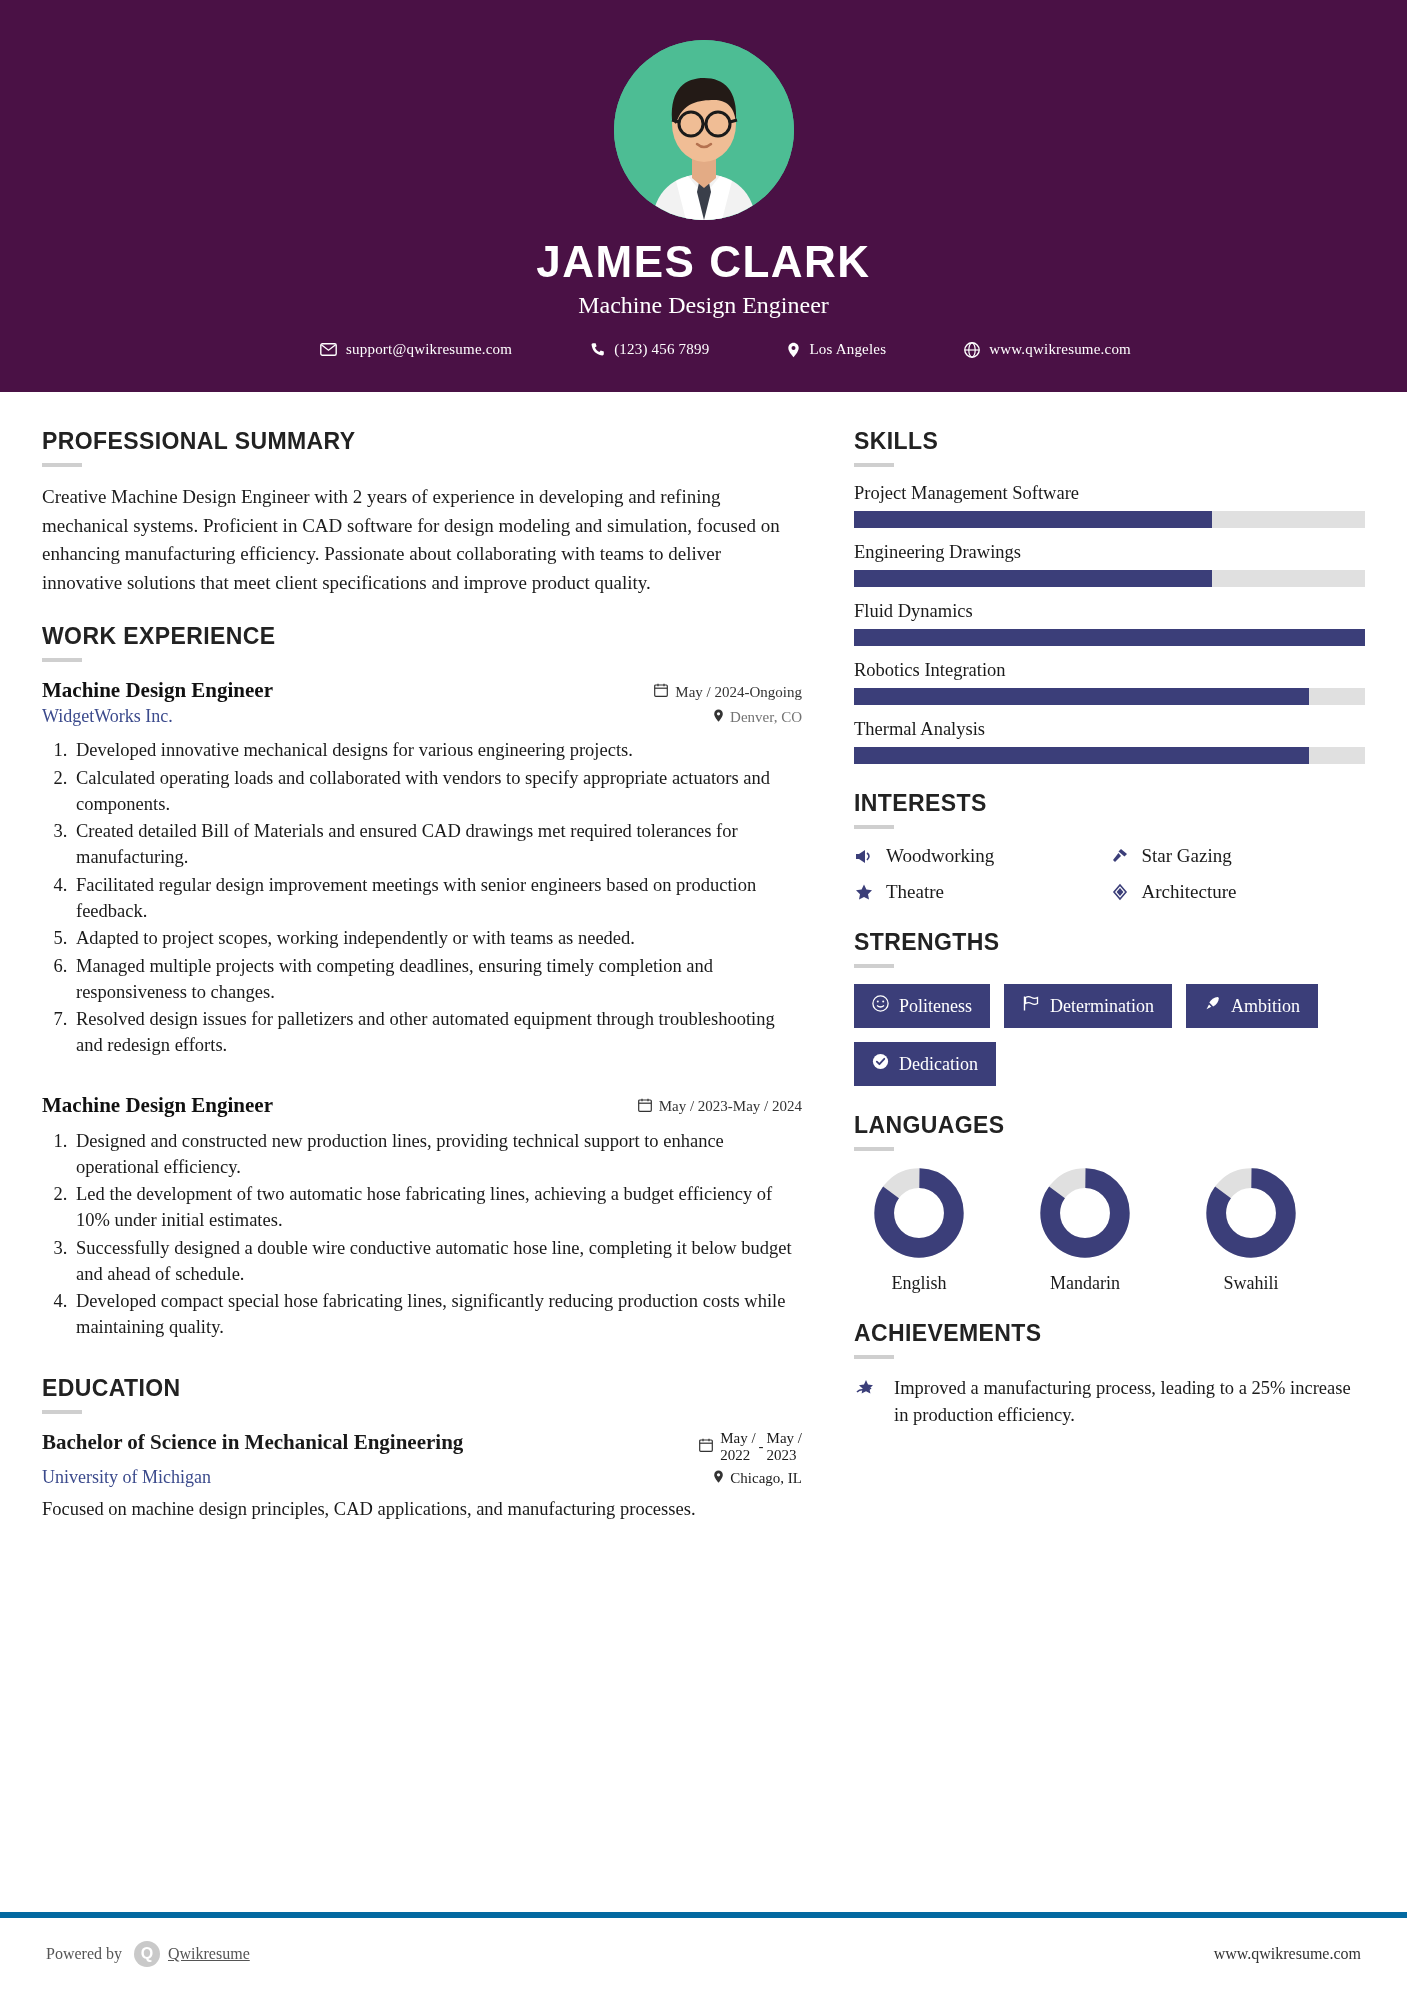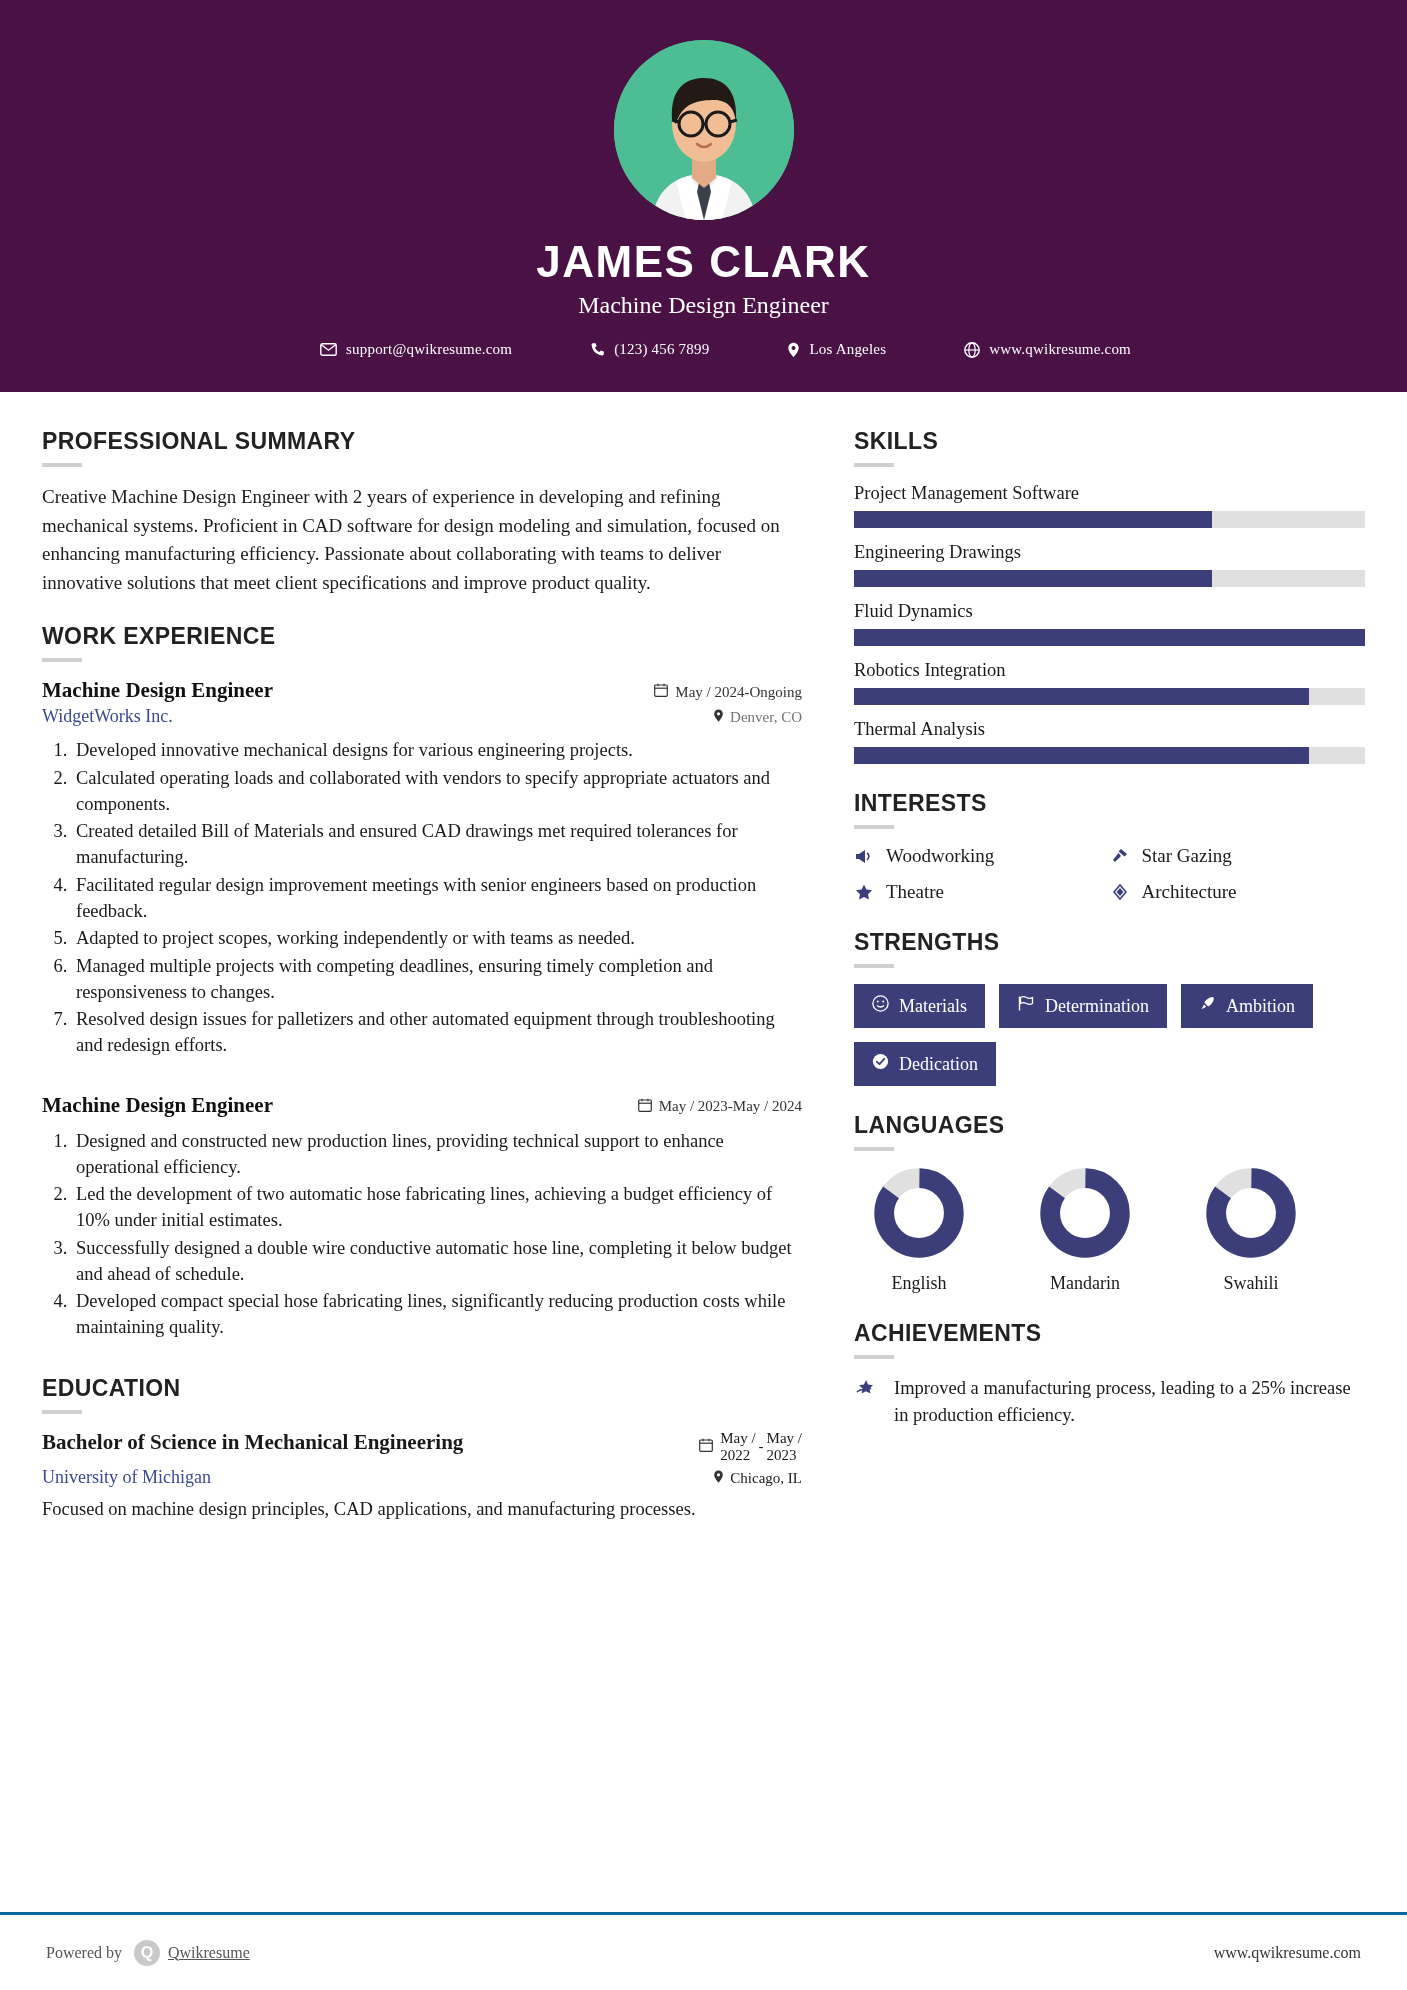--- a/index.html
+++ b/index.html
@@ -115,21 +115,21 @@
   .langs { display: flex; gap: 36px; margin-top: 4px; }
   .lang { text-align: center; width: 130px; }
   .lang-label { font-size: 18px; margin-top: 10px; }
   
   .achv { display: flex; gap: 16px; margin-bottom: 18px; }
   .achv .ic { color: #3b3e79; flex: none; margin-top: 3px; }
   .achv-text { font-size: 18.5px; line-height: 1.42; }
   
   .footer {
     position: absolute; left: 0; right: 0; bottom: 0;
-    height: 78px; border-top: 3px solid #0369a1;
+    height: 78px; border-top: 6px solid #0369a1;
     display: flex; align-items: center; justify-content: space-between;
     padding: 0 46px; background: #fff;
   }
   .footer-left { display: flex; align-items: center; gap: 12px; font-size: 16px; color: #555; }
   .footer-brand { display: flex; align-items: center; gap: 8px; }
   .footer-brand-name { color: #555; text-decoration: underline; font-size: 16px; }
   .footer-right { font-size: 16px; color: #333; }
   .qlogo {
     width: 26px; height: 26px; border-radius: 50%; background: #c9c9c9; color: #fff;
     display: flex; align-items: center; justify-content: center;
@@ -413,21 +413,21 @@
         <div class="strengths-wrap">
           <div class="strength">
             <span>
               <svg width="17" height="17" viewBox="0 0 17 17">
                   <circle cx="8.5" cy="8.5" r="7.6" fill="none" stroke="#fff" stroke-width="1.3"></circle>
                   <circle cx="5.8" cy="6.5" r="1" fill="#fff"></circle>
                   <circle cx="11.2" cy="6.5" r="1" fill="#fff"></circle>
                   <path d="M5 10.5 q3.5 3 7 0" stroke="#fff" stroke-width="1.3" fill="none"></path>
                 </svg>
             </span>
-            <span>Materials</span>
+            <span>Politeness</span>
           </div>
           <div class="strength">
             <span>
               <svg width="18" height="17" viewBox="0 0 18 17">
                   <line x1="2.5" y1="1.5" x2="2.5" y2="15.5" stroke="#fff" stroke-width="1.4"></line>
                   <path d="M3.5 2.5 q3 -1.6 6 0 t6 0 v6 q-3 1.6 -6 0 t-6 0 z" fill="none" stroke="#fff" stroke-width="1.3"></path>
                 </svg>
             </span>
             <span>Determination</span>
           </div>

